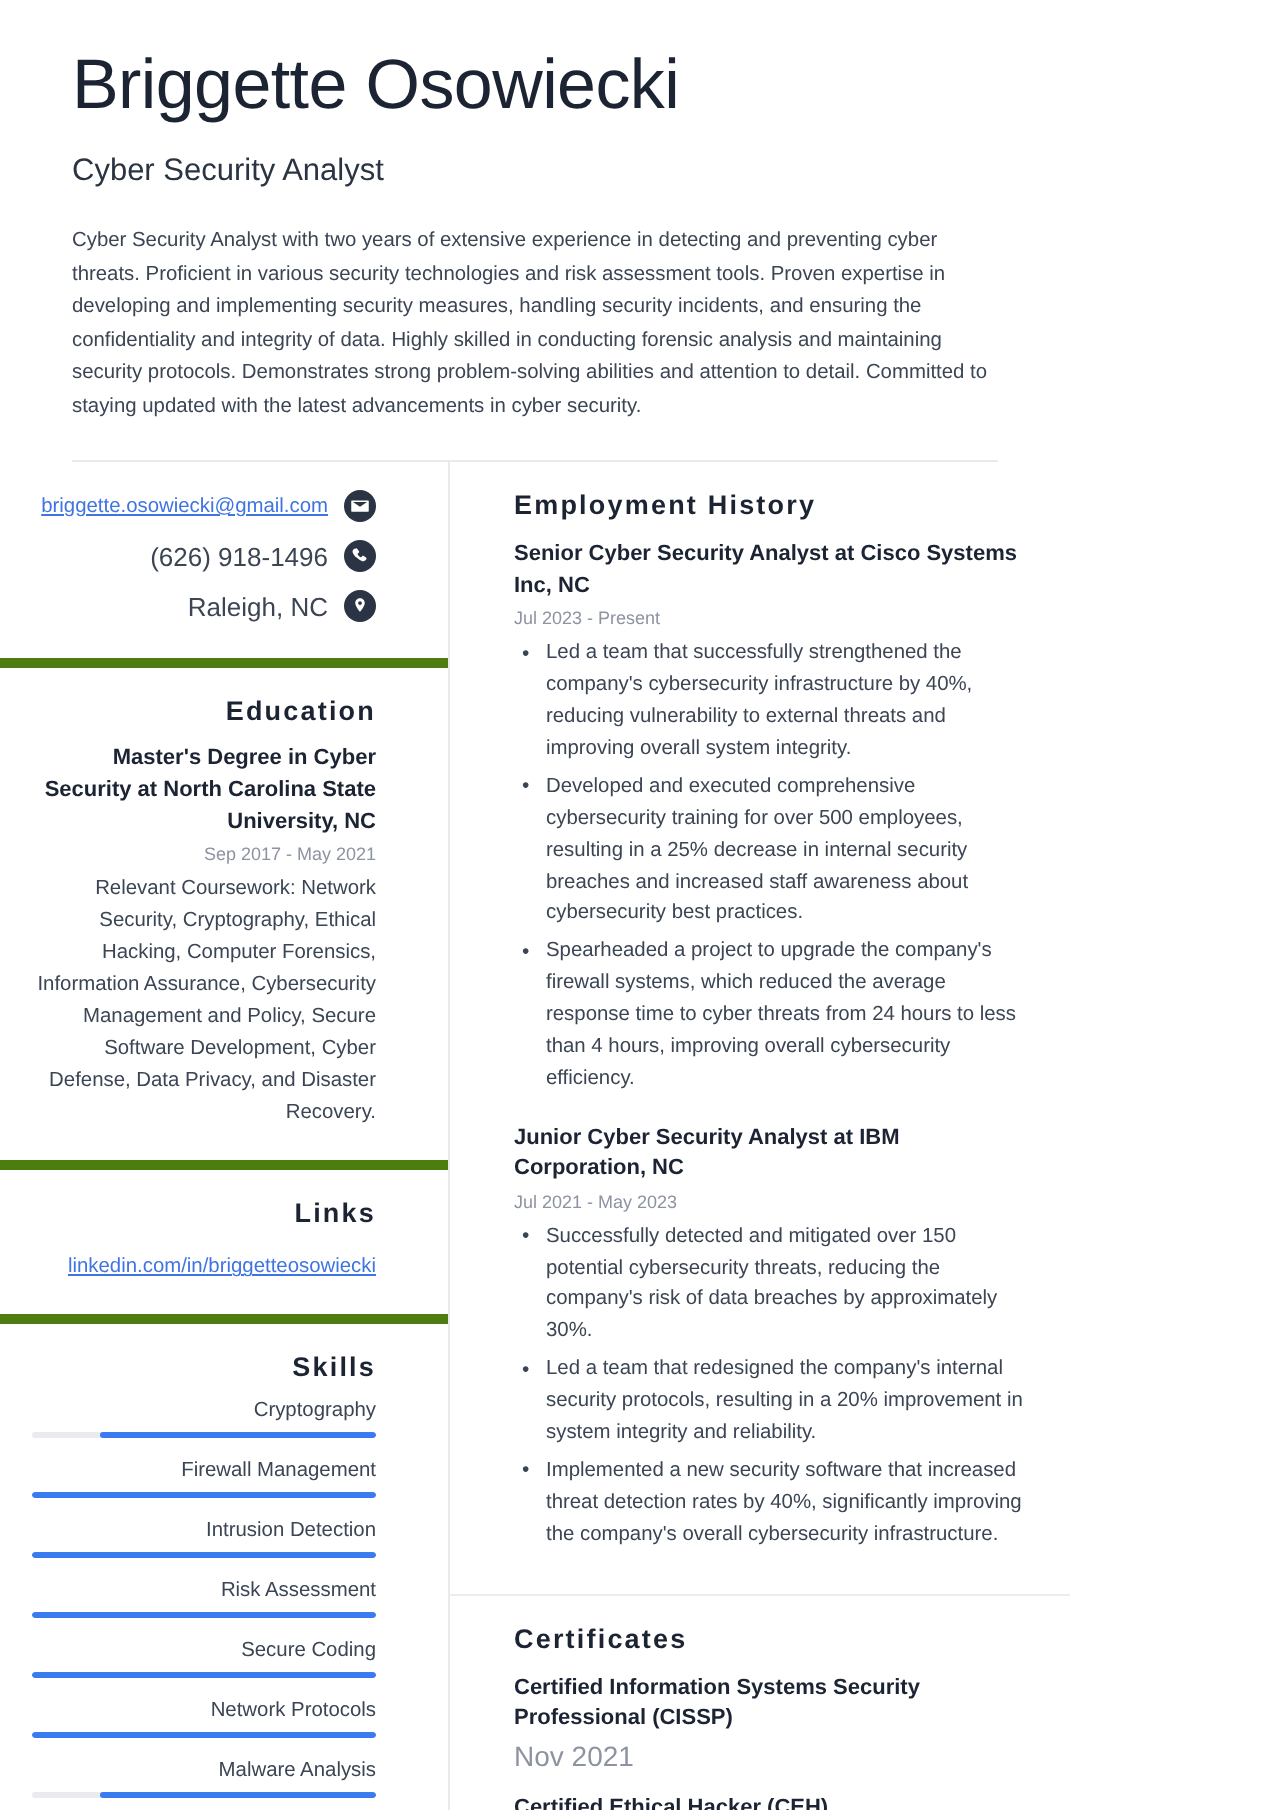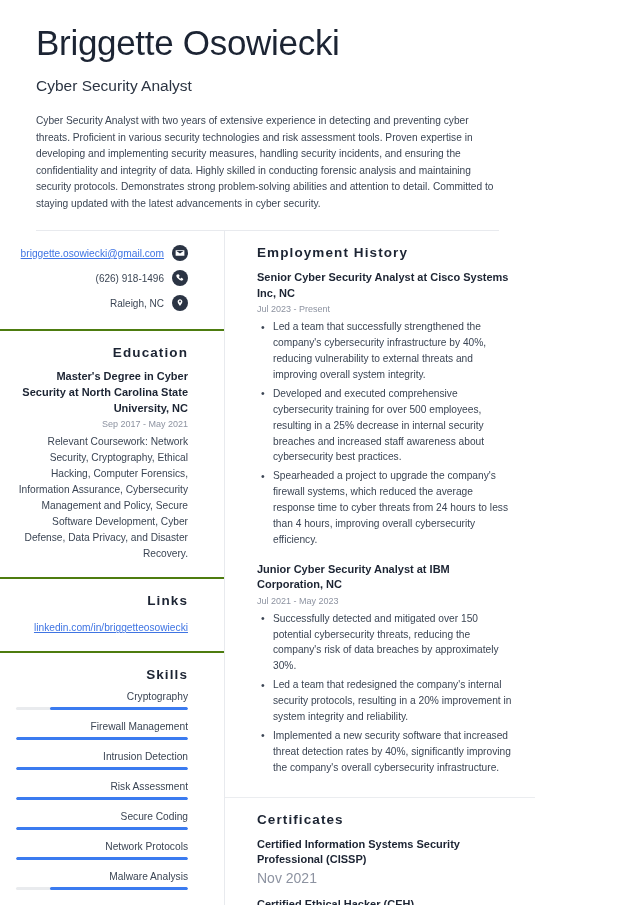--- a/index.html
+++ b/index.html
@@ -75,35 +75,35 @@
   .main {
     flex: 1 1 auto;
     border-left: 1px solid #e8eaee;
     min-height: 708px;
     padding: 0;
   }
 
   
   .side-block {
     padding: 14px 36px 16px 16px;
-    border-bottom: 2px solid #4d7c0f;
+    border-bottom: 5px solid #4d7c0f;
   }
   .side-block.no-border { border-bottom: none; }
 
   .contact-row {
     display: flex;
     justify-content: flex-end;
     align-items: center;
     gap: 8px;
     margin-bottom: 9px;
   }
   .contact-row:last-child { margin-bottom: 2px; }
 
   .contact-text {
-    font-size: 10px;
+    font-size: 13px;
     color: #3b4554;
     margin-left: 20px;
   }
 
   .contact-link {
     font-size: 10.2px;
     color: #3f74e3;
     text-decoration: underline;
   }
 

